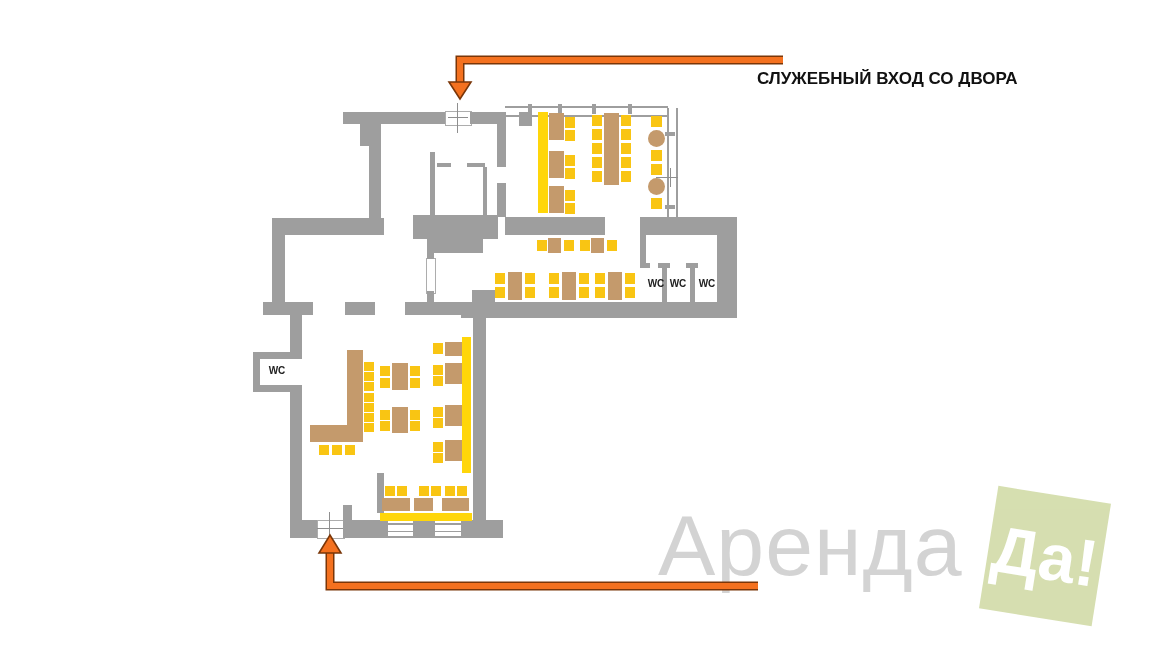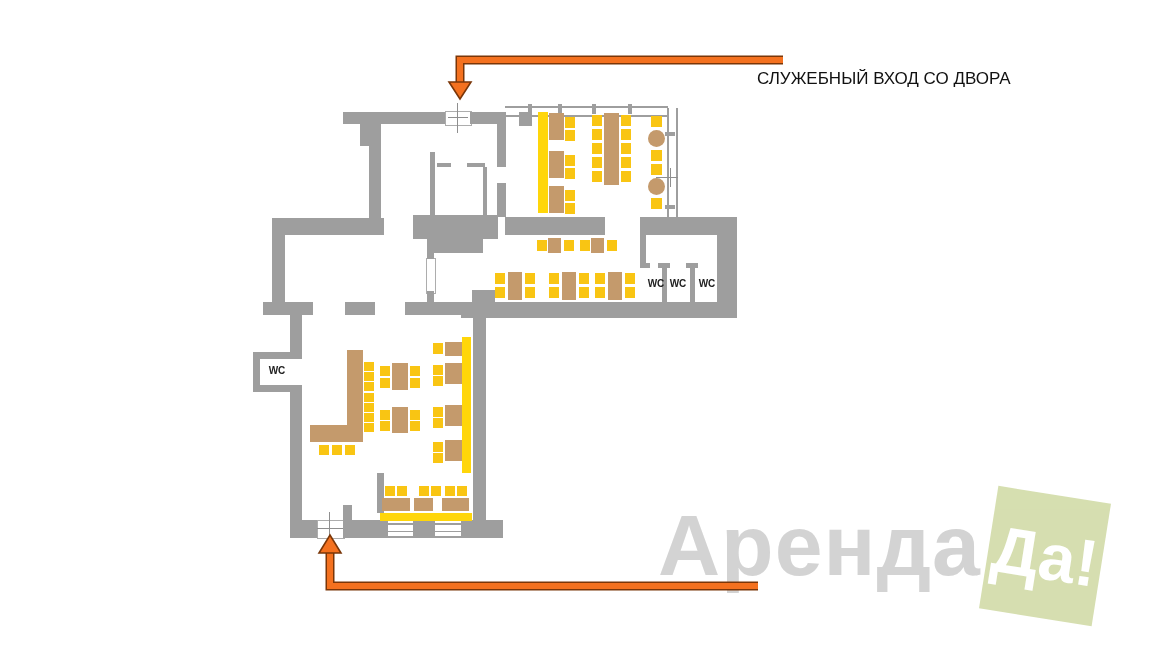--- a/index.html
+++ b/index.html
@@ -24,23 +24,23 @@
   .gt{position:absolute;background:var(--wall);}
   .door{position:absolute;background:#fff;border:1px solid #adadad;}
   .thin{position:absolute;background:#8f8f8f;}
   .win{position:absolute;background:#fff;border-top:2px solid var(--wall);border-bottom:2px solid var(--wall);}
   .win i{position:absolute;left:0;right:0;top:50%;height:1px;background:var(--wall);display:block;}
   .wc{position:absolute;z-index:3;font-size:10px;font-weight:700;color:#222;text-align:center;letter-spacing:0;}
   .overlay{position:absolute;left:0;top:0;z-index:4;pointer-events:none;}
   .ar-under{fill:none;stroke:var(--arrow-o);stroke-width:9;}
   .ar-core{fill:none;stroke:var(--arrow);stroke-width:6;}
   .ar-head{fill:var(--arrow);stroke:var(--arrow-o);stroke-width:1.6;}
-  .lbl{position:absolute;z-index:5;font-weight:400;color:var(--label);font-size:17px;line-height:25px;white-space:nowrap;}
+  .lbl{position:absolute;z-index:5;font-weight:700;color:var(--label);font-size:17px;line-height:25px;white-space:nowrap;}
   .lbl2{font-size:16px;line-height:24px;}
-  .wm-text{position:absolute;z-index:1;font-weight:700;font-size:86px;letter-spacing:1px;
+  .wm-text{position:absolute;z-index:1;font-weight:400;font-size:86px;letter-spacing:1px;
            color:var(--wm);opacity:.8;white-space:nowrap;text-align:center;}
   .wm-badge{position:absolute;z-index:1;width:114px;height:124px;background:var(--wmbg);opacity:.95;
             transform:rotate(9deg);display:flex;align-items:center;justify-content:center;}
   .wm-badge span{color:var(--wmtxt);font-weight:700;font-size:66px;}
 </style>
 </head>
 <body>
 
 <div class="canvas">
 

